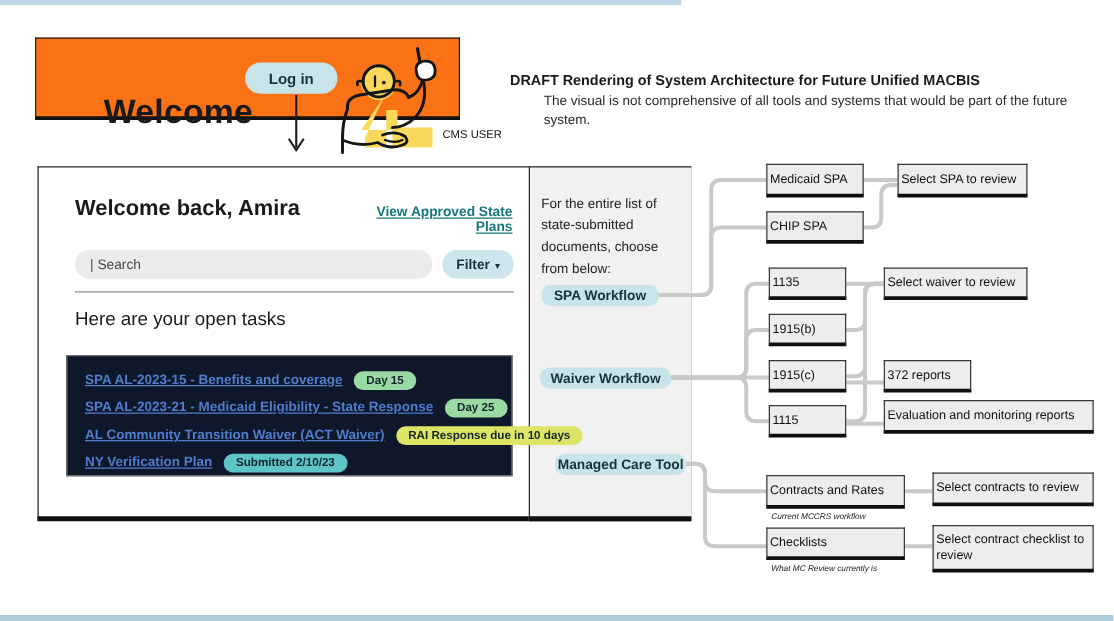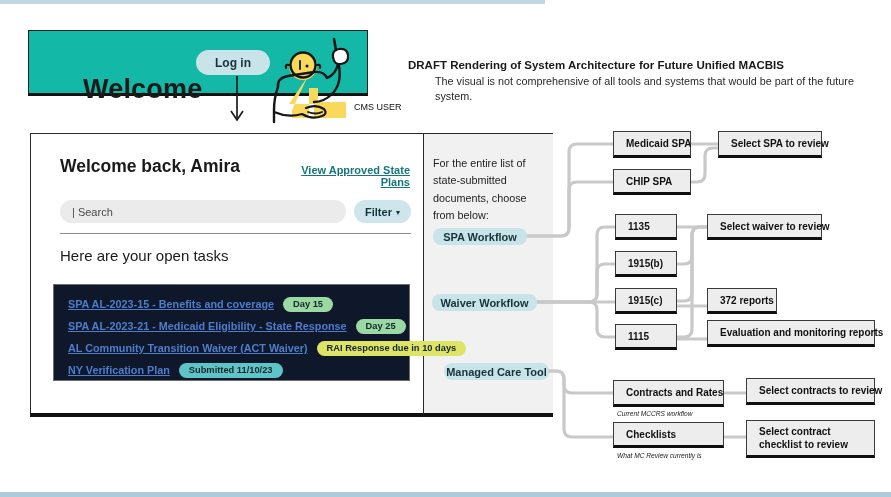--- a/index.html
+++ b/index.html
@@ -5,21 +5,21 @@
   * { margin:0; padding:0; box-sizing:border-box; }
   html,body { background:#fff; }
   body { font-family:"Liberation Sans","DejaVu Sans",sans-serif; color:#1a1a1a; }
   .stage { position:relative; width:891px; height:497px; background:#fff; overflow:hidden; }
 
   
   .strip-top { position:absolute; left:0; top:0; width:545px; height:4px; background:#c3d6e3; }
   .strip-bottom { position:absolute; left:0; bottom:0; width:891px; height:5px; background:#aecbd8; }
 
   
-  .banner { position:absolute; left:28px; top:30px; width:340px; height:66px; background:#14b8a6;
+  .banner { position:absolute; left:28px; top:30px; width:340px; height:66px; background:#f97316;
             border:1.8px solid #222; border-bottom:3.5px solid #111; }
   .banner-title { position:absolute; left:54px; top:43px; font-size:27px; font-weight:800; letter-spacing:.2px; }
   .login-btn { position:absolute; left:196px; top:50px; width:74px; height:25px; background:#c8e4e9;
                border:none; border-radius:12.5px; font-family:inherit; font-size:12px; font-weight:700;
                color:#17323a; display:flex; align-items:center; justify-content:center; cursor:pointer; }
   .cms-user { position:absolute; left:354px; top:102px; font-size:9px; font-weight:400; color:#111; }
 
   
   .note { position:absolute; left:408px; top:31px; width:475px;margin-top:28px; }
   .note-title { font-size:11.5px; font-weight:700; margin-bottom:3px; }
@@ -60,21 +60,21 @@
   .wf-btn { position:absolute; background:#c8e4e9; border:none; border-radius:8px; font-family:inherit;
             font-size:11px; font-weight:700; color:#17323a; display:flex; align-items:center; justify-content:center;
             cursor:pointer; z-index:3; }
   .wf-spa { left:433px; top:228px; width:94px; height:17px; }
   .wf-waiver { left:432px; top:294px; width:105px; height:17px; }
   .wf-managed { left:432px; top:363px; width:105px; height:17px;margin-left:12px; }
 
   
   .fc-svg { position:absolute; left:0; top:0; width:891px; height:497px; z-index:2; pointer-events:none; }
   .fc-node { position:absolute; background:#ededed; border:1.5px solid #3a3a3a; border-bottom:3.5px solid #0f0f0f;
-             display:flex; align-items:center; padding-left:12px; font-size:10px; font-weight:700; color:#111;
+             display:flex; align-items:center; padding-left:2px; font-size:10px; font-weight:400; color:#111;
              white-space:nowrap; z-index:3; cursor:pointer; }
   .fc-node.wrap { white-space:normal; line-height:1.35; padding-right:6px; }
   .fc-caption { position:absolute; font-size:6.6px; font-style:italic; color:#222; z-index:3; }
 
   .n-medicaid { left:613px; top:131px; width:78px; height:27px; }
   .n-chip     { left:613px; top:169px; width:78px; height:26px; }
   .n-selspa   { left:718px; top:131px; width:104px; height:27px; }
   .n-1135     { left:615px; top:214px; width:62px; height:26px; }
   .n-1915b    { left:615px; top:251px; width:62px; height:26px; }
   .n-1915c    { left:615px; top:288px; width:62px; height:26px; }
@@ -163,21 +163,21 @@
     <div class="task-row">
       <a class="task-link">SPA AL-2023-21 - Medicaid Eligibility - State Response</a>
       <span class="badge badge-green">Day 25</span>
     </div>
     <div class="task-row">
       <a class="task-link">AL Community Transition Waiver (ACT Waiver)</a>
       <span class="badge badge-yellow">RAI Response due in 10 days</span>
     </div>
     <div class="task-row">
       <a class="task-link">NY Verification Plan</a>
-      <span class="badge badge-teal">Submitted 11/10/23</span>
+      <span class="badge badge-teal">Submitted 2/10/23</span>
     </div>
   </div>
 
   <div class="selector-intro">For the entire list of state-submitted documents, choose from below:</div>
   <button class="wf-btn wf-spa">SPA Workflow</button>
   <button class="wf-btn wf-waiver">Waiver Workflow</button>
   <button class="wf-btn wf-managed">Managed Care Tool</button>
 
   <svg class="fc-svg">
     <g fill="none" stroke="#c9c9c9" stroke-width="3.2" stroke-linecap="round">

